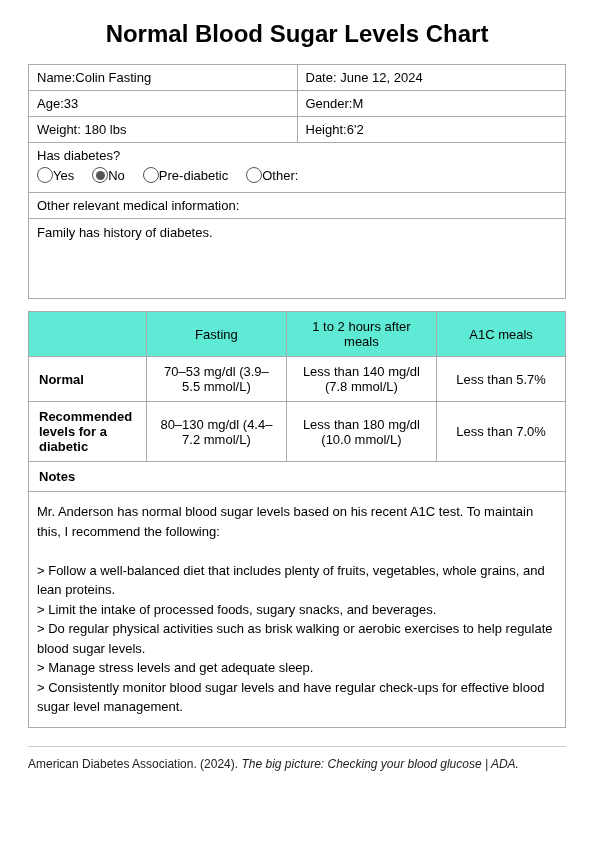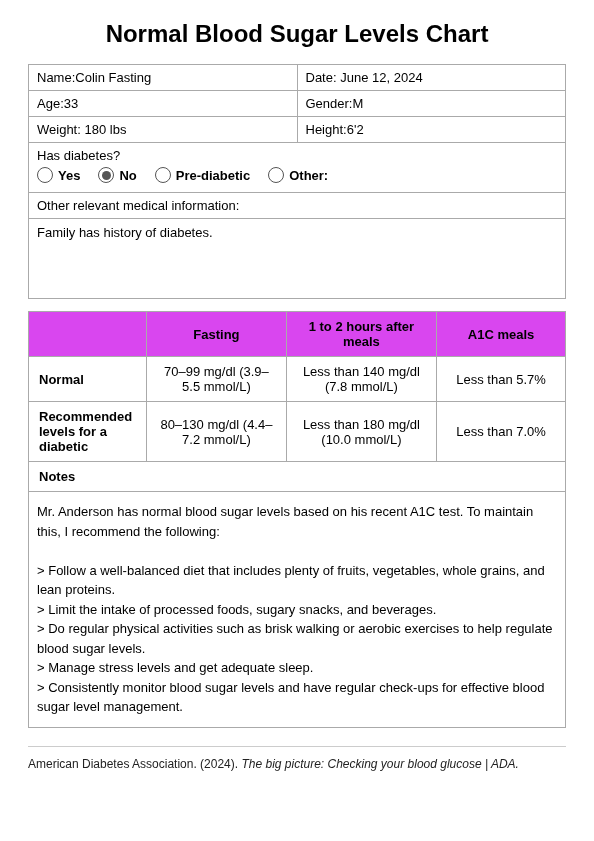--- a/index.html
+++ b/index.html
@@ -31,22 +31,20 @@
     }
     .radio-options {
       display: flex;
       align-items: center;
       gap: 18px;
       padding: 4px 0;
     }
     .radio-option {
       display: flex;
       align-items: center;
-      gap: 5px;
-      font-weight: bold;
     }
     .radio-circle {
       width: 16px;
       height: 16px;
       border-radius: 50%;
       border: 1.5px solid #555;
       display: inline-flex;
       align-items: center;
       justify-content: center;
       flex-shrink: 0;
@@ -70,22 +68,22 @@
       border-collapse: collapse;
       margin-top: 12px;
     }
     .data-table th, .data-table td {
       border: 1px solid #aaa;
       padding: 7px 10px;
       text-align: center;
       vertical-align: middle;
     }
     .data-table th {
-      font-weight: bold;
-      background: #d946ef;
+      font-weight: normal;
+      background: #5eead4;
     }
     .data-table td.row-label {
       text-align: left;
       font-weight: bold;
     }
     .data-table .notes-header td {
       font-weight: bold;
       text-align: left;
       background: #fff;
     }
@@ -179,21 +177,21 @@
     <tr>
       <th style="width:22%"></th>
       <th style="width:26%">Fasting</th>
       <th style="width:28%">1 to 2 hours after meals</th>
       <th style="width:24%">A1C meals</th>
     </tr>
   </thead>
   <tbody>
     <tr>
       <td class="row-label">Normal</td>
-      <td>70–99 mg/dl (3.9–5.5 mmol/L)</td>
+      <td>70–53 mg/dl (3.9–5.5 mmol/L)</td>
       <td>Less than 140 mg/dl (7.8 mmol/L)</td>
       <td>Less than 5.7%</td>
     </tr>
     <tr>
       <td class="row-label">Recommended levels for a diabetic</td>
       <td>80–130 mg/dl (4.4–7.2 mmol/L)</td>
       <td>Less than 180 mg/dl (10.0 mmol/L)</td>
       <td>Less than 7.0%</td>
     </tr>
     <tr class="notes-header">

